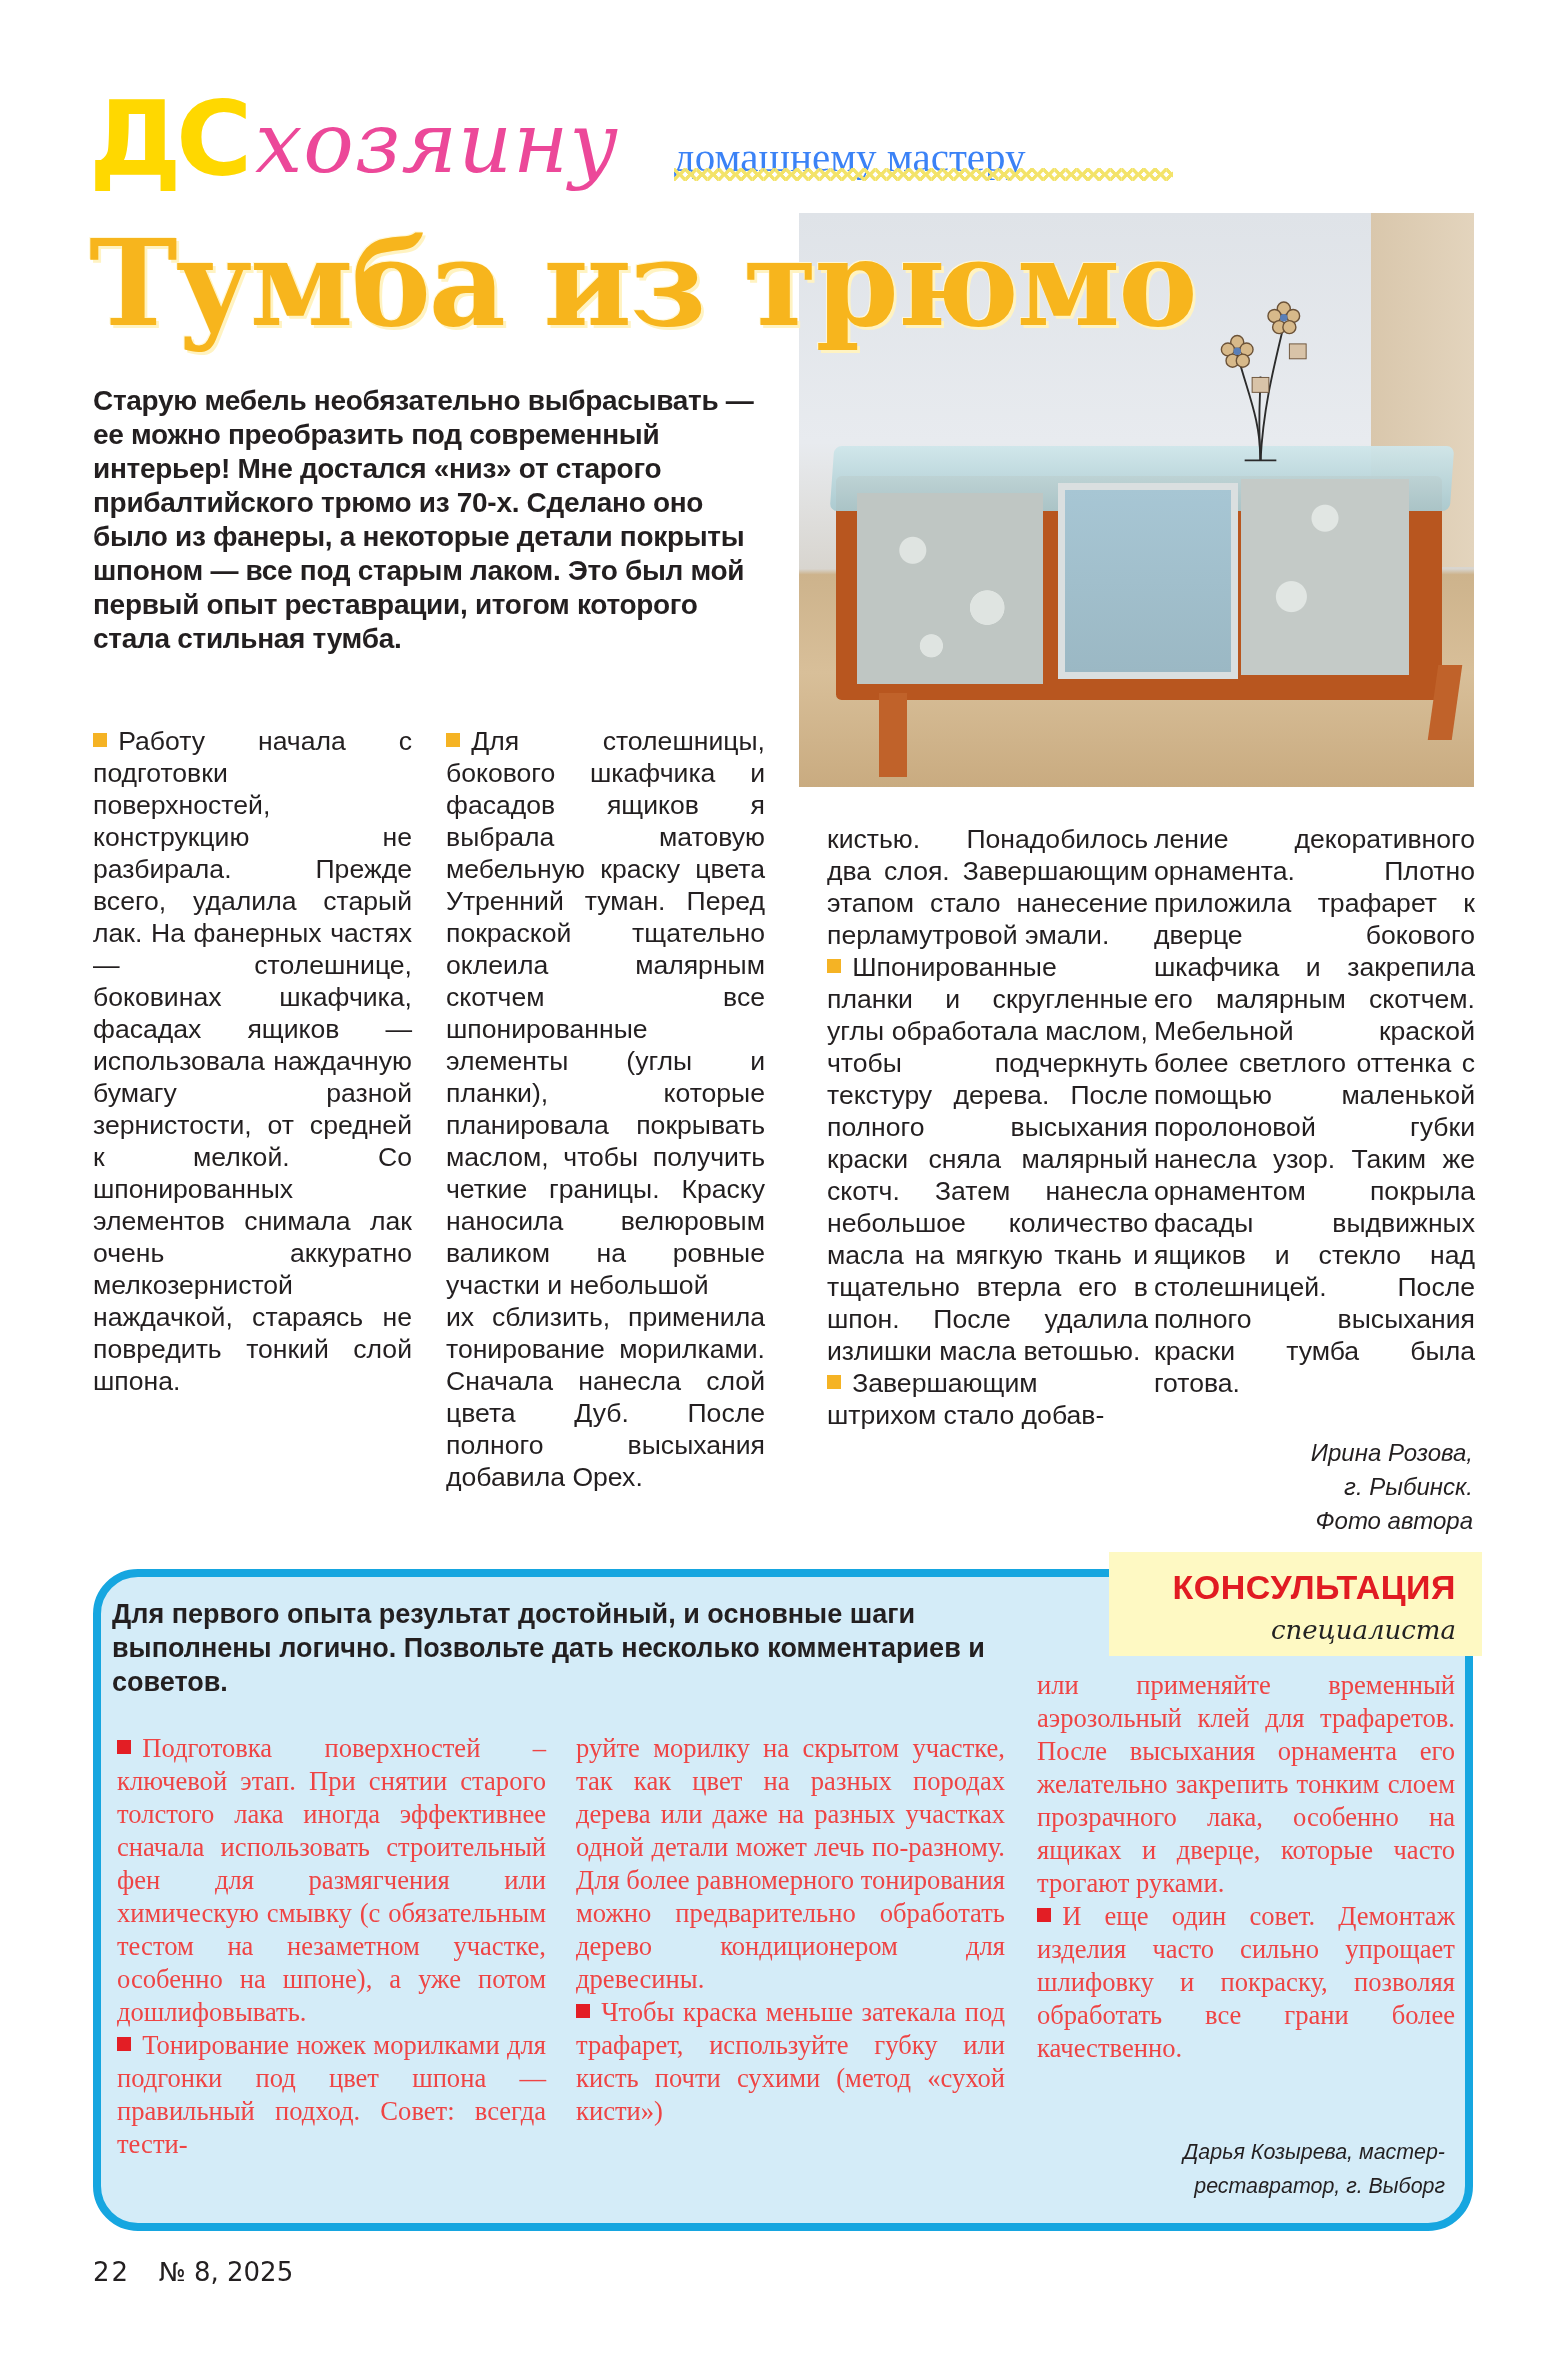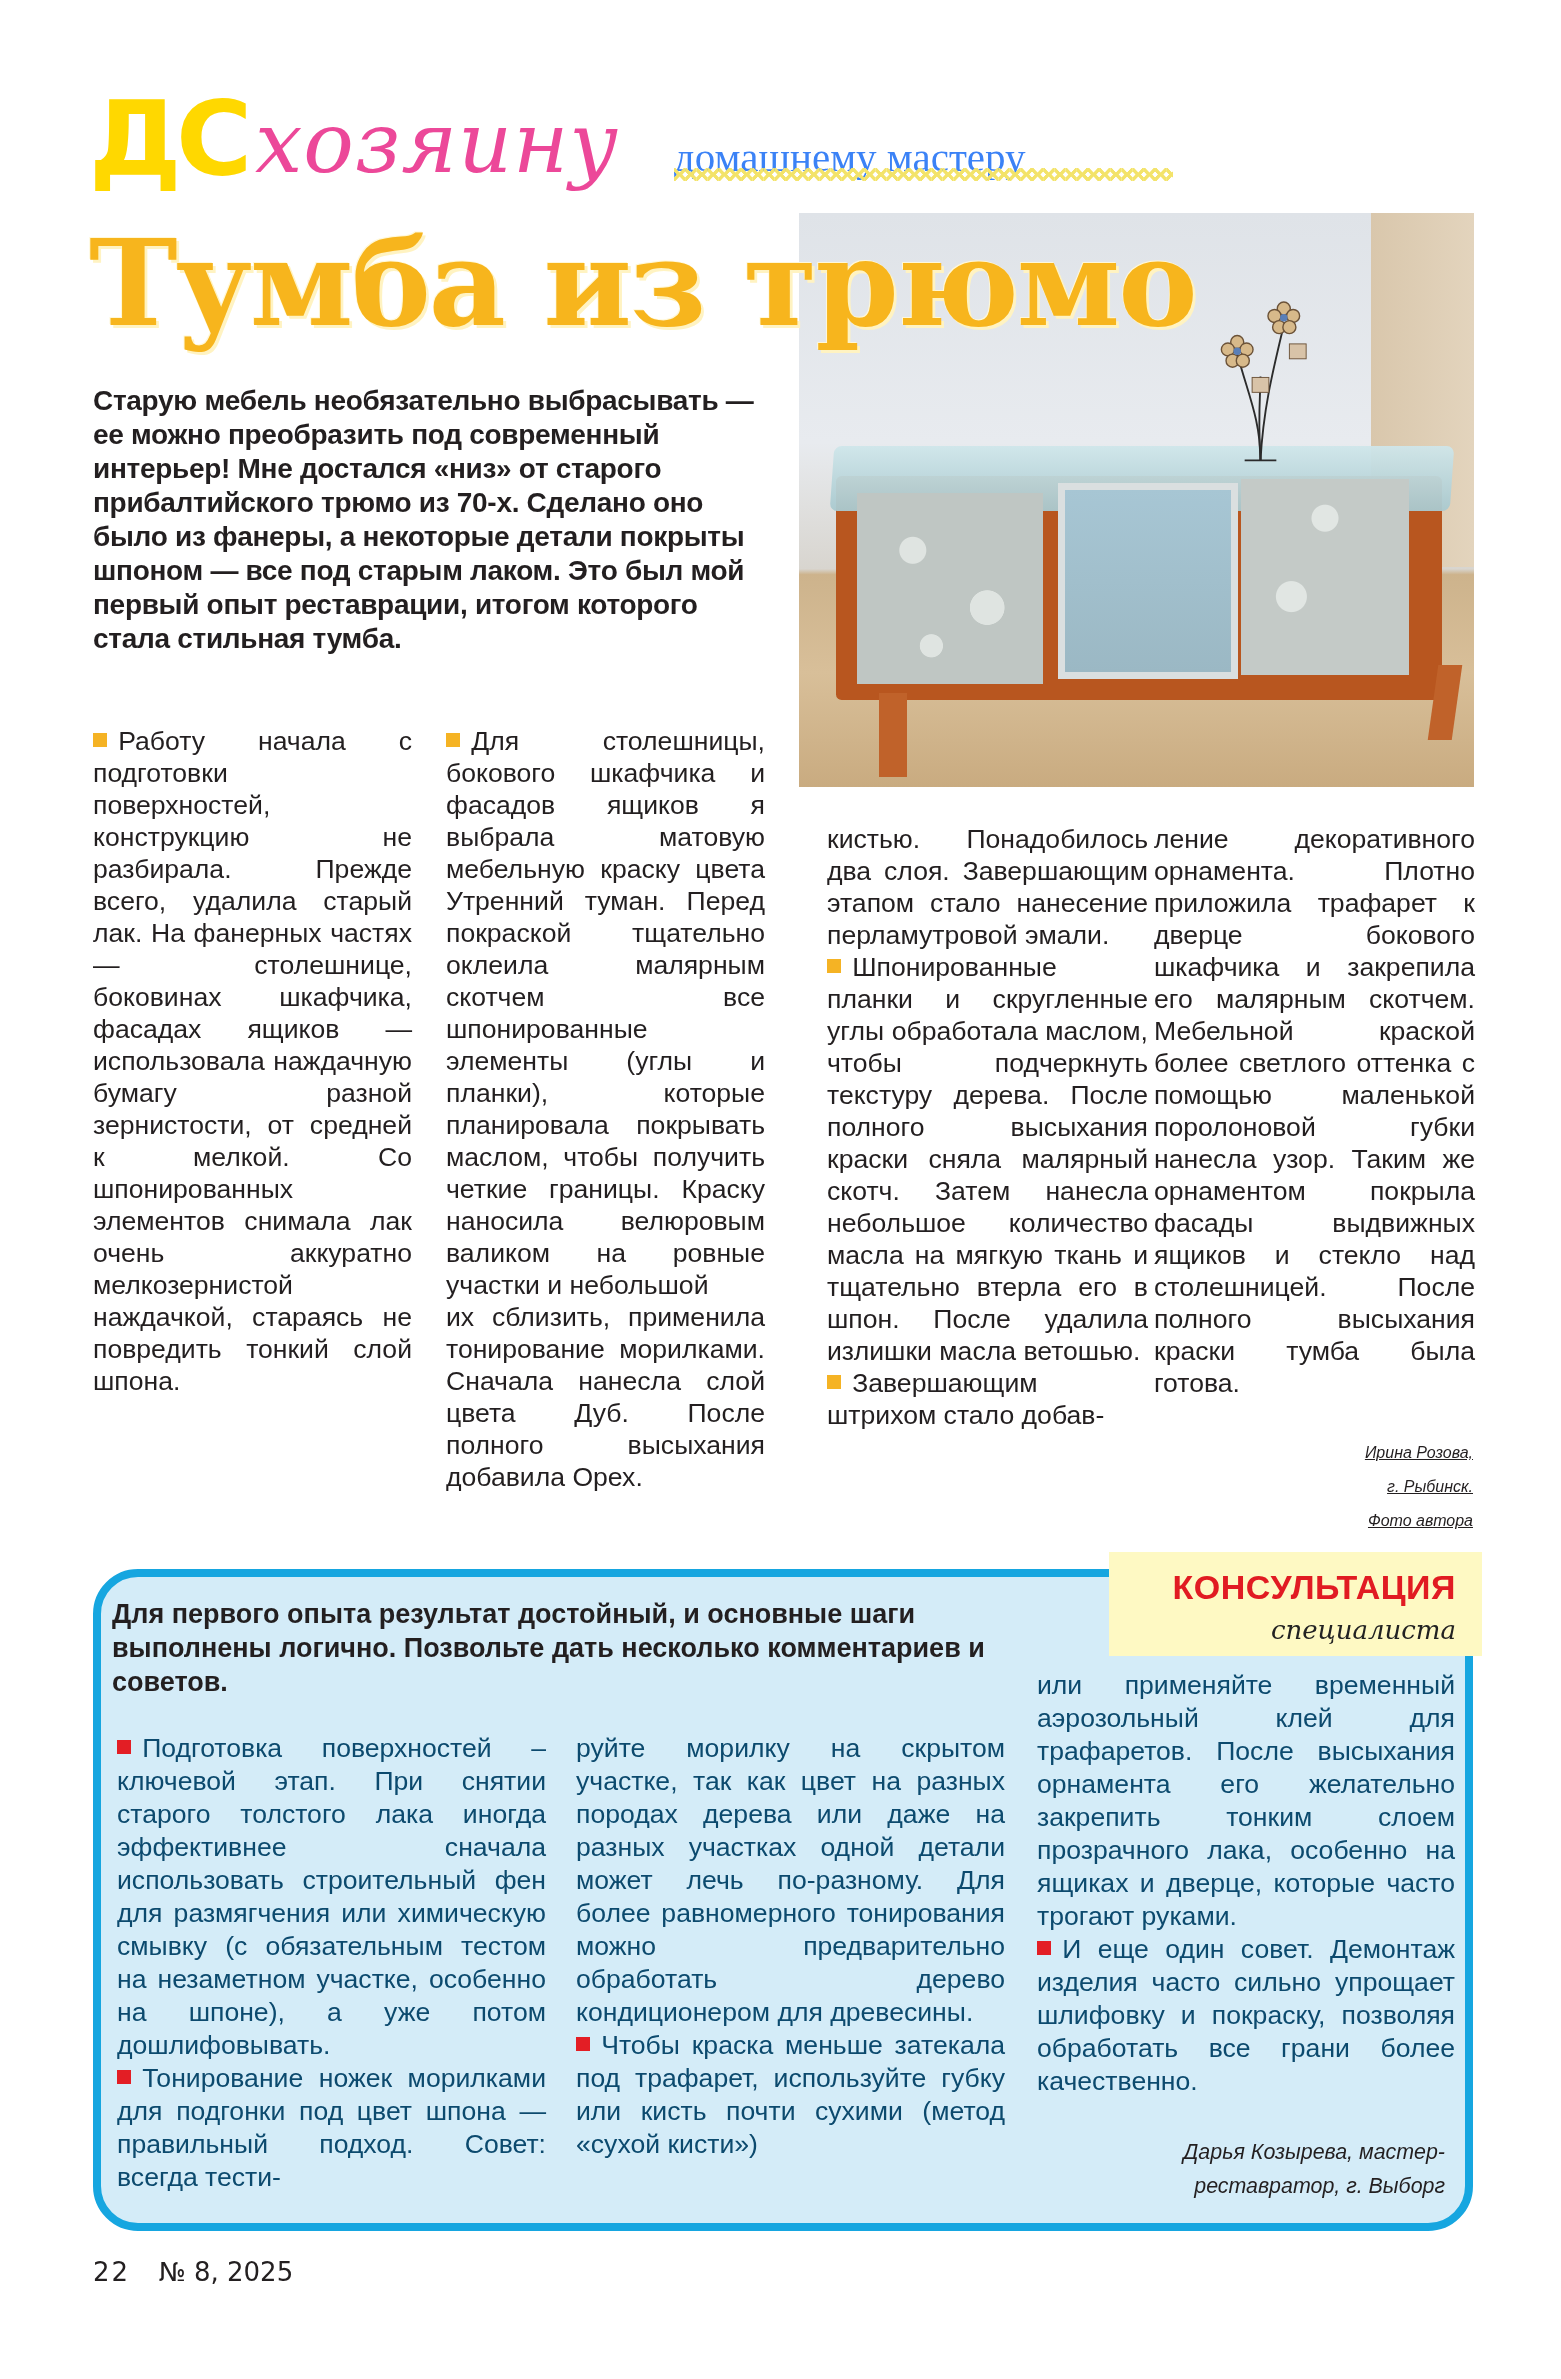--- a/index.html
+++ b/index.html
@@ -31,29 +31,29 @@
   .photo .flower { position: absolute; left: 410px; top: 75px; width: 103px; height: 177px; }
 
   .intro { position: absolute; left: 93px; top: 384px; width: 681px; font-family: "Liberation Sans", sans-serif; font-weight: bold; font-size: 28px; line-height: 34px; color: #231f20; letter-spacing: -0.3px; }
 
   .col { position: absolute; font-family: "Liberation Sans", sans-serif; font-size: 26.6px; line-height: 32px; color: #231f20; text-align: justify; }
   .col p { margin: 0; }
   .bullet { display: inline-block; width: 14px; height: 14px; margin-right: 11.2px; position: relative; top: -2.8px; }
   .bullet.y { background: #f5b324; }
   .bullet.r { background: #e31e25; }
 
-  .author { position: absolute; left: 1165px; top: 1436px; width: 308px; text-align: right; font-family: "Liberation Sans", sans-serif; font-style: italic; font-size: 16px; line-height: 34px; color: #231f20; text-decoration: underline; }
+  .author { position: absolute; left: 1165px; top: 1436px; width: 308px; text-align: right; font-family: "Liberation Sans", sans-serif; font-style: italic; font-size: 24px; line-height: 34px; color: #231f20; }
 
   .box { position: absolute; left: 93px; top: 1569px; width: 1380px; height: 662px; background: #d4ecf8; border: 8.4px solid #16a6e0; border-radius: 45px; box-sizing: border-box; }
   .box-label { position: absolute; left: 1109px; top: 1552px; width: 373px; height: 104px; background: #fef9c3; z-index: 2; }
   .box-label .k { position: absolute; right: 26px; top: 15px; font-family: "Liberation Sans", sans-serif; font-weight: bold; font-size: 34px; line-height: 41px; color: #e11b22; letter-spacing: 0.5px; }
   .box-label .s { position: absolute; right: 26px; top: 62px; font-family: "DejaVu Serif", serif; font-style: italic; font-size: 26px; line-height: 32px; color: #222; }
 
   .box-intro { position: absolute; left: 112px; top: 1597px; width: 914px; font-family: "Liberation Sans", sans-serif; font-weight: bold; font-size: 27px; line-height: 34px; color: #231f20; }
-  .bcol { position: absolute; font-family: Liberation Sans, sans-serif; font-size: 26.6px; line-height: 33px; color: #0c4a6e; text-align: justify; }
+  .bcol { position: absolute; font-family: Liberation Serif, serif; font-size: 26.6px; line-height: 33px; color: #ef4444; text-align: justify; }
   .bcol p { margin: 0; }
   .bauthor { position: absolute; left: 1035px; top: 2135px; width: 410px; text-align: right; font-family: "Liberation Sans", sans-serif; font-style: italic; font-size: 21.4px; line-height: 34px; color: #231f20; }
 
   .footer { position: absolute; left: 93px; top: 2256px; font-family: "DejaVu Sans", sans-serif; font-size: 26px; line-height: 32px; color: #231f20; white-space: nowrap; }
   .footer .pg { margin-right: 20.5px; letter-spacing: 1.9px; }
 </style>
 </head>
 <body>
 
 <div class="rubric">

